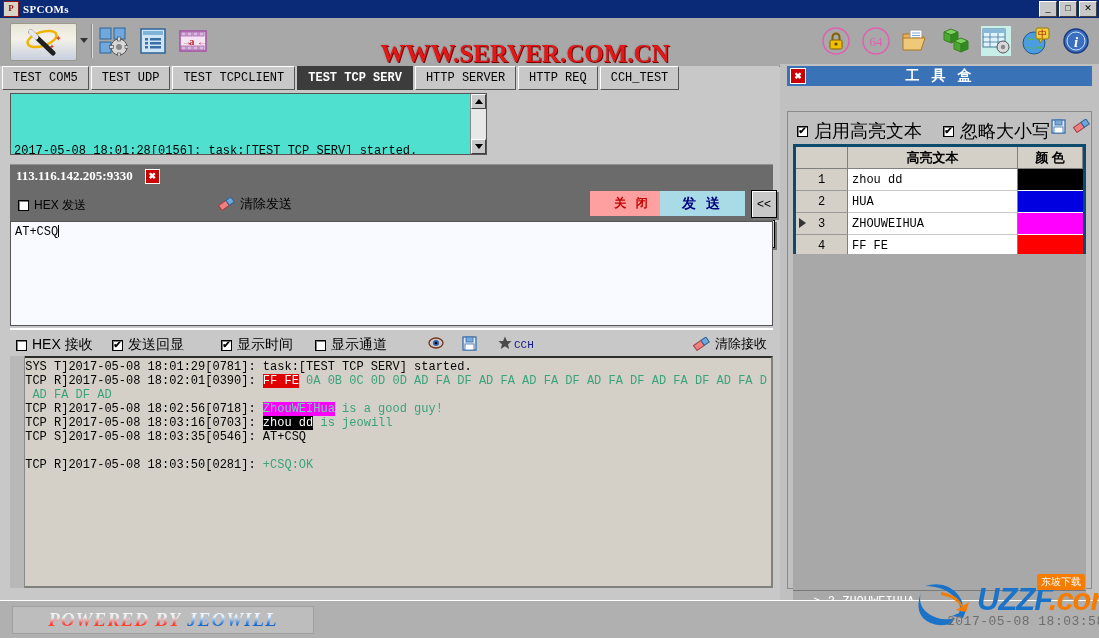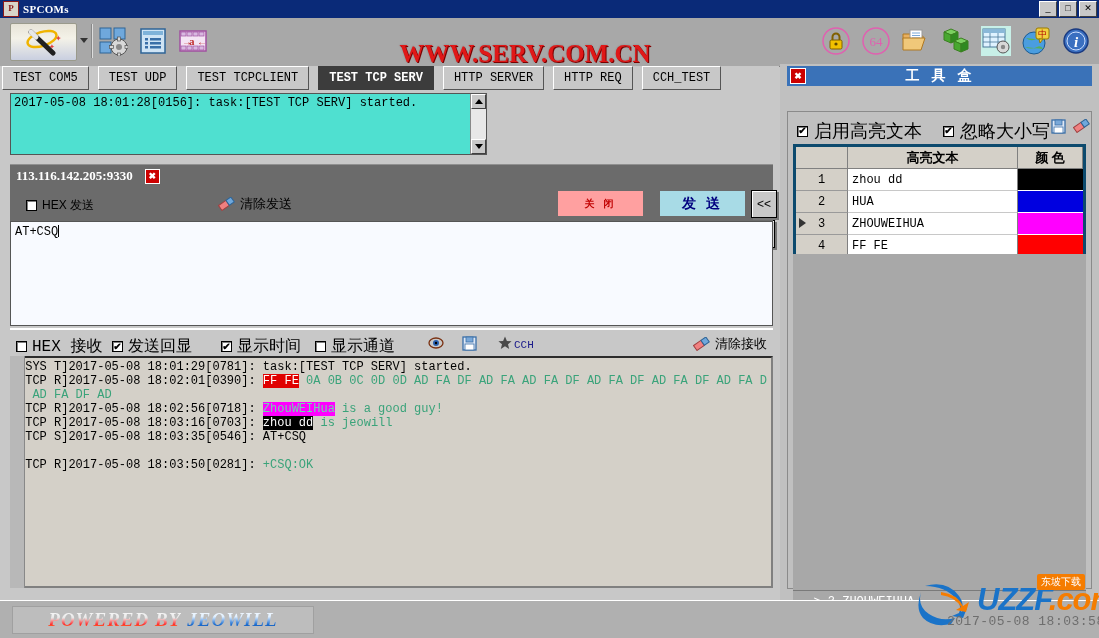--- a/index.html
+++ b/index.html
@@ -59,21 +59,21 @@
     font-size:25px;font-weight:bold;color:#e01818;
     letter-spacing:0px;
     text-shadow:1px 1px 0 #7a0000, 0 0 2px rgba(0,0,0,.25);
   }
   .tb-right{position:absolute;right:8px;top:8px;display:flex;gap:10px;align-items:flex-end;}
   .rico{width:30px;height:30px;position:relative;}
 
   
   .tabstrip{
     position:absolute;left:0;top:66px;width:779px;height:24px;
-    background:#c8c8c8;display:flex;align-items:flex-start;gap:7px;
+    background:#c8c8c8;display:flex;align-items:flex-start;
   }
   .tab{
     height:22px;line-height:22px;padding:0 10px;margin-left:2px;
     background:#c8c8c8;
     border-top:1px solid #fff;border-left:1px solid #fff;
     border-right:1px solid #555;border-bottom:1px solid #555;
     font-family:"Liberation Mono",monospace;font-size:12px;color:#000;
     white-space:nowrap;
   }
   .tab.active{background:#3c3c3c;color:#fff;font-weight:bold;border-color:#3c3c3c;}
@@ -82,21 +82,21 @@
   .leftpanel{position:absolute;left:0;top:90px;width:779px;height:510px;background:#c8c8c8;}
 
   .sysbox{
     position:absolute;left:10px;top:3px;width:475px;height:60px;
     background:#5ee3d2;background:#4fe0d0;
     border:1px solid #555;
     overflow:hidden;
   }
   .sysbox .line{
     font-family:"Liberation Mono",monospace;font-size:12px;color:#000;
-    padding:2px 0 0 3px;white-space:nowrap;
+    padding:2px 0 0 3px;white-space:nowrap;margin-top:48px;
   }
   .sb-vscroll{
     position:absolute;right:0;top:0;width:15px;height:100%;
     background:#e8e8e8;border-left:1px solid #888;
   }
   .sb-arrow{
     width:15px;height:15px;background:#c8c8c8;
     border-top:1px solid #fff;border-left:1px solid #fff;
     border-right:1px solid #404040;border-bottom:1px solid #404040;
     display:flex;align-items:center;justify-content:center;box-sizing:border-box;
@@ -157,27 +157,27 @@
     position:absolute;left:10px;top:96px;width:763px;height:35px;
     background:#6b6b6b;
   }
   .chk{
     width:11px;height:11px;background:#fff;border:1px solid #000;
     box-shadow:inset 1px 1px 0 #808080;
     display:inline-flex;align-items:center;justify-content:center;
     vertical-align:middle;box-sizing:border-box;
   }
   .chk .mk{font-size:10px;line-height:10px;color:#000;font-weight:bold;}
-  .sb-chk{position:absolute;left:16px;top:11px;display:flex;align-items:center;gap:5px;}
+  .sb-chk{position:absolute;left:8px;top:11px;display:flex;align-items:center;gap:5px;}
   .sb-chk .lbl{font-size:12px;color:#000;font-family:"Liberation Sans",sans-serif;}
   .sb-clear{position:absolute;left:208px;top:9px;display:flex;align-items:center;gap:5px;}
   .sb-clear .lbl{font-size:13px;color:#000;}
   .btn-close{
-    position:absolute;left:548px;top:5px;width:85px;height:25px;
-    background:#ffa0a0;color:#c00000;font-size:10px;font-weight:bold;
+    position:absolute;left:580px;top:5px;width:85px;height:25px;
+    background:#ffa0a0;color:#c00000;font-size:12px;font-weight:bold;
     display:flex;align-items:center;justify-content:center;letter-spacing:3px;
   }
   .btn-send{
     position:absolute;left:650px;top:5px;width:85px;height:25px;
     background:#a8dbe6;color:#00007f;font-size:14px;font-weight:bold;
     display:flex;align-items:center;justify-content:center;letter-spacing:3px;
   }
   .btn-coll{
     position:absolute;left:741px;top:4px;width:24px;height:26px;
     background:#c8c8c8;border:1px solid #000;
@@ -192,21 +192,21 @@
     padding:3px 4px;
   }
   .caret{display:inline-block;width:1px;height:12px;background:#000;vertical-align:-2px;}
 
   
   .rcvbar{
     position:absolute;left:10px;top:238px;width:763px;height:26px;
     background:#c8c8c8;border-top:2px solid #fff;
   }
   .ro{position:absolute;top:6px;display:flex;align-items:center;gap:5px;}
-  .ro .lbl{font-size:16px;color:#000;font-family:Liberation Mono, monospace;}
+  .ro .lbl{font-size:14px;color:#000;}
   .rcv-clear{position:absolute;right:6px;top:5px;display:flex;align-items:center;gap:5px;}
   .rcv-clear .lbl{font-size:13px;}
 
   .rcvarea{
     position:absolute;left:10px;top:266px;width:763px;height:232px;
     background:#d4d0c8;border:2px inset #808080;box-sizing:border-box;
     overflow:hidden;padding:2px 0 0 6px;
   }
   .rl{font-family:"Liberation Mono",monospace;font-size:12px;color:#000;line-height:14px;white-space:pre-wrap;word-break:break-all;}
   .hl-red{background:#e00000;color:#fff;}
@@ -398,21 +398,21 @@
             <rect x="9" y="20" width="5" height="4"></rect>
           <rect x="15" y="20" width="5" height="4"></rect>
             <rect x="21" y="20" width="5" height="4"></rect>
         </g>
         <text x="11" y="19" font-size="11" fill="#c03030" font-family="Liberation Serif, serif" font-weight="bold">a</text>
         <text x="4" y="19" font-size="10" fill="#c03030">→</text>
         <text x="19" y="19" font-size="10" fill="#c03030">←</text>
       </svg>
     </div>
 
-    <div class="tb-web">WWW.SERV.COM.CN</div>
+    <div class="tb-web">WWW.SERVER.COM.CN</div>
 
     <div class="tb-right">
       <div class="rico">
         <svg width="30" height="30" viewBox="0 0 30 30">
           <circle cx="15" cy="15" r="13" fill="none" stroke="#e060b0" stroke-width="1.5"></circle>
           <rect x="9" y="14" width="12" height="9" rx="1.5" fill="#f0c000" stroke="#806000"></rect>
           <path d="M11.5 14 v-3 a3.5 3.5 0 0 1 7 0 v3" fill="none" stroke="#806000" stroke-width="2"></path>
           <circle cx="15" cy="18" r="1.6" fill="#604800"></circle>
         </svg>
       </div>

